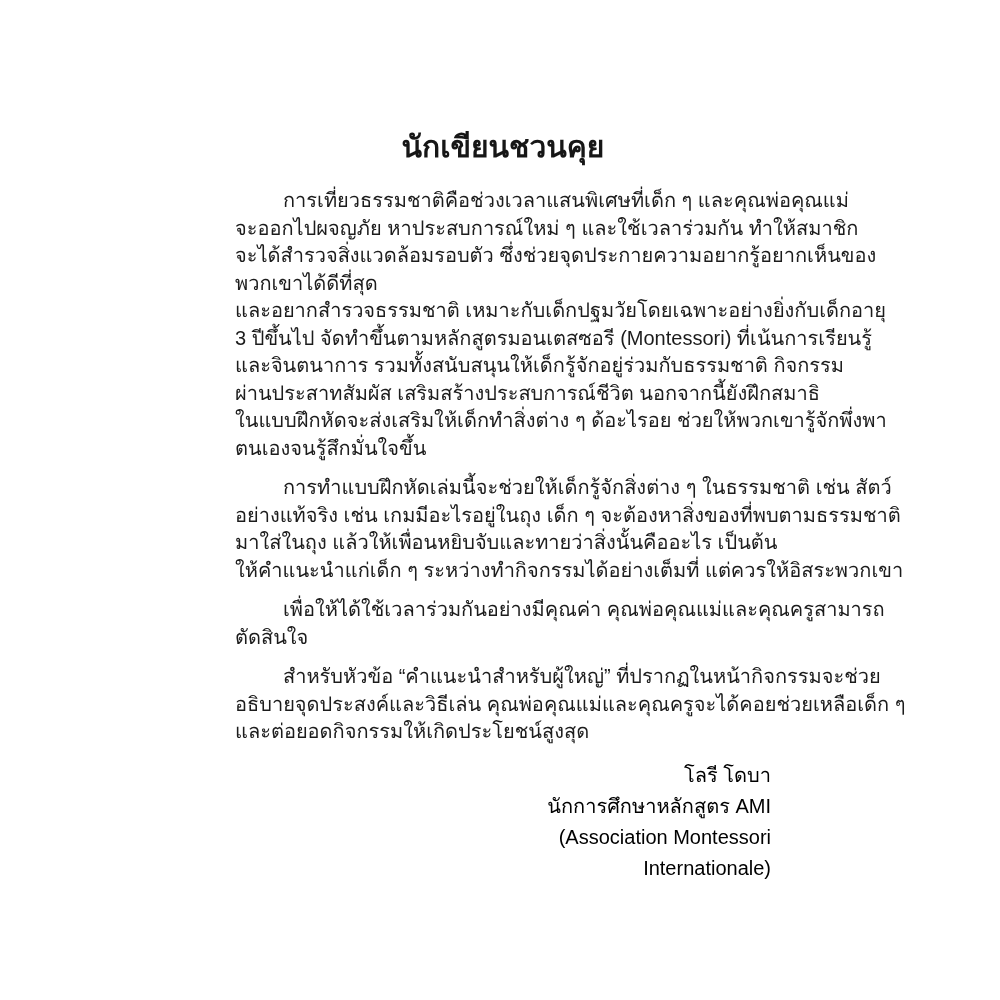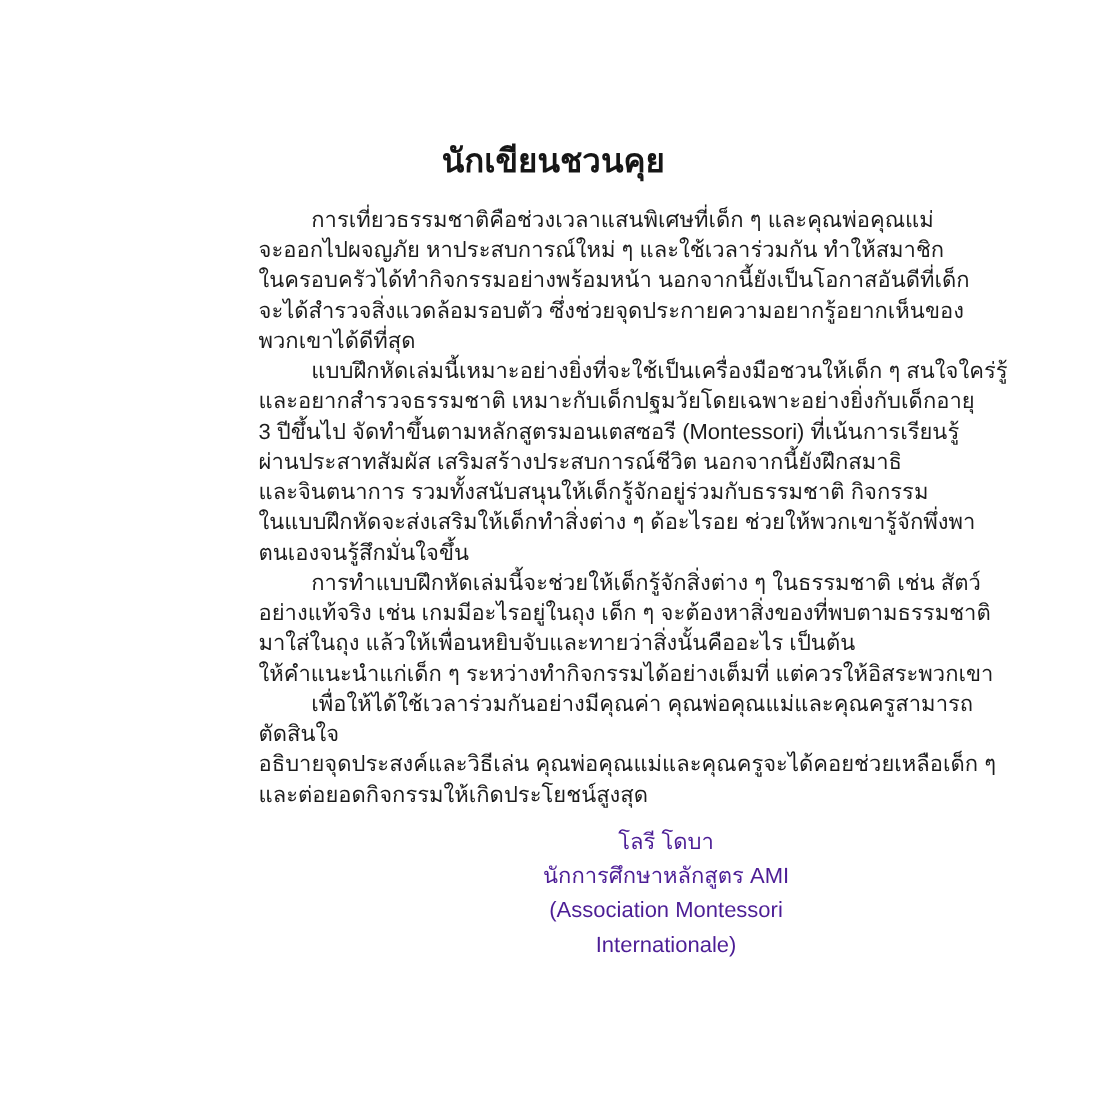--- a/index.html
+++ b/index.html
@@ -38,55 +38,55 @@
     font-size: 20px;
     line-height: 27.5px;
   }
   .line {
     white-space: nowrap;
     font-weight: 400;
     color: #1c1c1c;
   }
   .line.indent {
     text-indent: 48px;
+    margin-top: 12px;
   }
   .signature {
     margin-top: 14px;
     padding-left: 205px;
-    text-align: center;
+    text-align: right;
     font-size: 20px;
     line-height: 31px;
-    color: #4c1d95;
+    color: #000000;
   }
 </style>
 </head>
 <body>
 
 <div class="page">
   <div class="content">
     <h1 class="title">นักเขียนชวนคุย</h1>
     <div class="body-text">
         <div class="line indent">การเที่ยวธรรมชาติคือช่วงเวลาแสนพิเศษที่เด็ก ๆ และคุณพ่อคุณแม่</div>
         <div class="line">จะออกไปผจญภัย หาประสบการณ์ใหม่ ๆ และใช้เวลาร่วมกัน ทำให้สมาชิก</div>
-        <div class="line">ในครอบครัวได้ทำกิจกรรมอย่างพร้อมหน้า  นอกจากนี้ยังเป็นโอกาสอันดีที่เด็ก</div>
         <div class="line">จะได้สำรวจสิ่งแวดล้อมรอบตัว ซึ่งช่วยจุดประกายความอยากรู้อยากเห็นของ</div>
         <div class="line">พวกเขาได้ดีที่สุด</div>
-        <div class="line indent">แบบฝึกหัดเล่มนี้เหมาะอย่างยิ่งที่จะใช้เป็นเครื่องมือชวนให้เด็ก ๆ สนใจใคร่รู้</div>
         <div class="line">และอยากสำรวจธรรมชาติ เหมาะกับเด็กปฐมวัยโดยเฉพาะอย่างยิ่งกับเด็กอายุ</div>
         <div class="line">3 ปีขึ้นไป  จัดทำขึ้นตามหลักสูตรมอนเตสซอรี (Montessori) ที่เน้นการเรียนรู้</div>
+        <div class="line">และจินตนาการ รวมทั้งสนับสนุนให้เด็กรู้จักอยู่ร่วมกับธรรมชาติ กิจกรรม</div>
         <div class="line">ผ่านประสาทสัมผัส เสริมสร้างประสบการณ์ชีวิต นอกจากนี้ยังฝึกสมาธิ</div>
-        <div class="line">และจินตนาการ รวมทั้งสนับสนุนให้เด็กรู้จักอยู่ร่วมกับธรรมชาติ กิจกรรม</div>
         <div class="line">ในแบบฝึกหัดจะส่งเสริมให้เด็กทำสิ่งต่าง ๆ ด้อะไรอย ช่วยให้พวกเขารู้จักพึ่งพา</div>
         <div class="line">ตนเองจนรู้สึกมั่นใจขึ้น</div>
         <div class="line indent">การทำแบบฝึกหัดเล่มนี้จะช่วยให้เด็กรู้จักสิ่งต่าง ๆ ในธรรมชาติ เช่น สัตว์</div>
         <div class="line">อย่างแท้จริง เช่น เกมมีอะไรอยู่ในถุง เด็ก ๆ จะต้องหาสิ่งของที่พบตามธรรมชาติ</div>
         <div class="line">มาใส่ในถุง แล้วให้เพื่อนหยิบจับและทายว่าสิ่งนั้นคืออะไร เป็นต้น</div>
         <div class="line">ให้คำแนะนำแก่เด็ก ๆ ระหว่างทำกิจกรรมได้อย่างเต็มที่ แต่ควรให้อิสระพวกเขา</div>
         <div class="line indent">เพื่อให้ได้ใช้เวลาร่วมกันอย่างมีคุณค่า คุณพ่อคุณแม่และคุณครูสามารถ</div>
         <div class="line">ตัดสินใจ</div>
+        <div class="line indent">สำหรับหัวข้อ “คำแนะนำสำหรับผู้ใหญ่” ที่ปรากฏในหน้ากิจกรรมจะช่วย</div>
         <div class="line">อธิบายจุดประสงค์และวิธีเล่น คุณพ่อคุณแม่และคุณครูจะได้คอยช่วยเหลือเด็ก ๆ</div>
         <div class="line">และต่อยอดกิจกรรมให้เกิดประโยชน์สูงสุด</div>
       </div>
     <div class="signature">
       <div class="sig-line">โลรี โดบา</div>
       <div class="sig-line">นักการศึกษาหลักสูตร AMI</div>
       <div class="sig-line">(Association Montessori Internationale)</div>
     </div>
   </div>
 </div>

